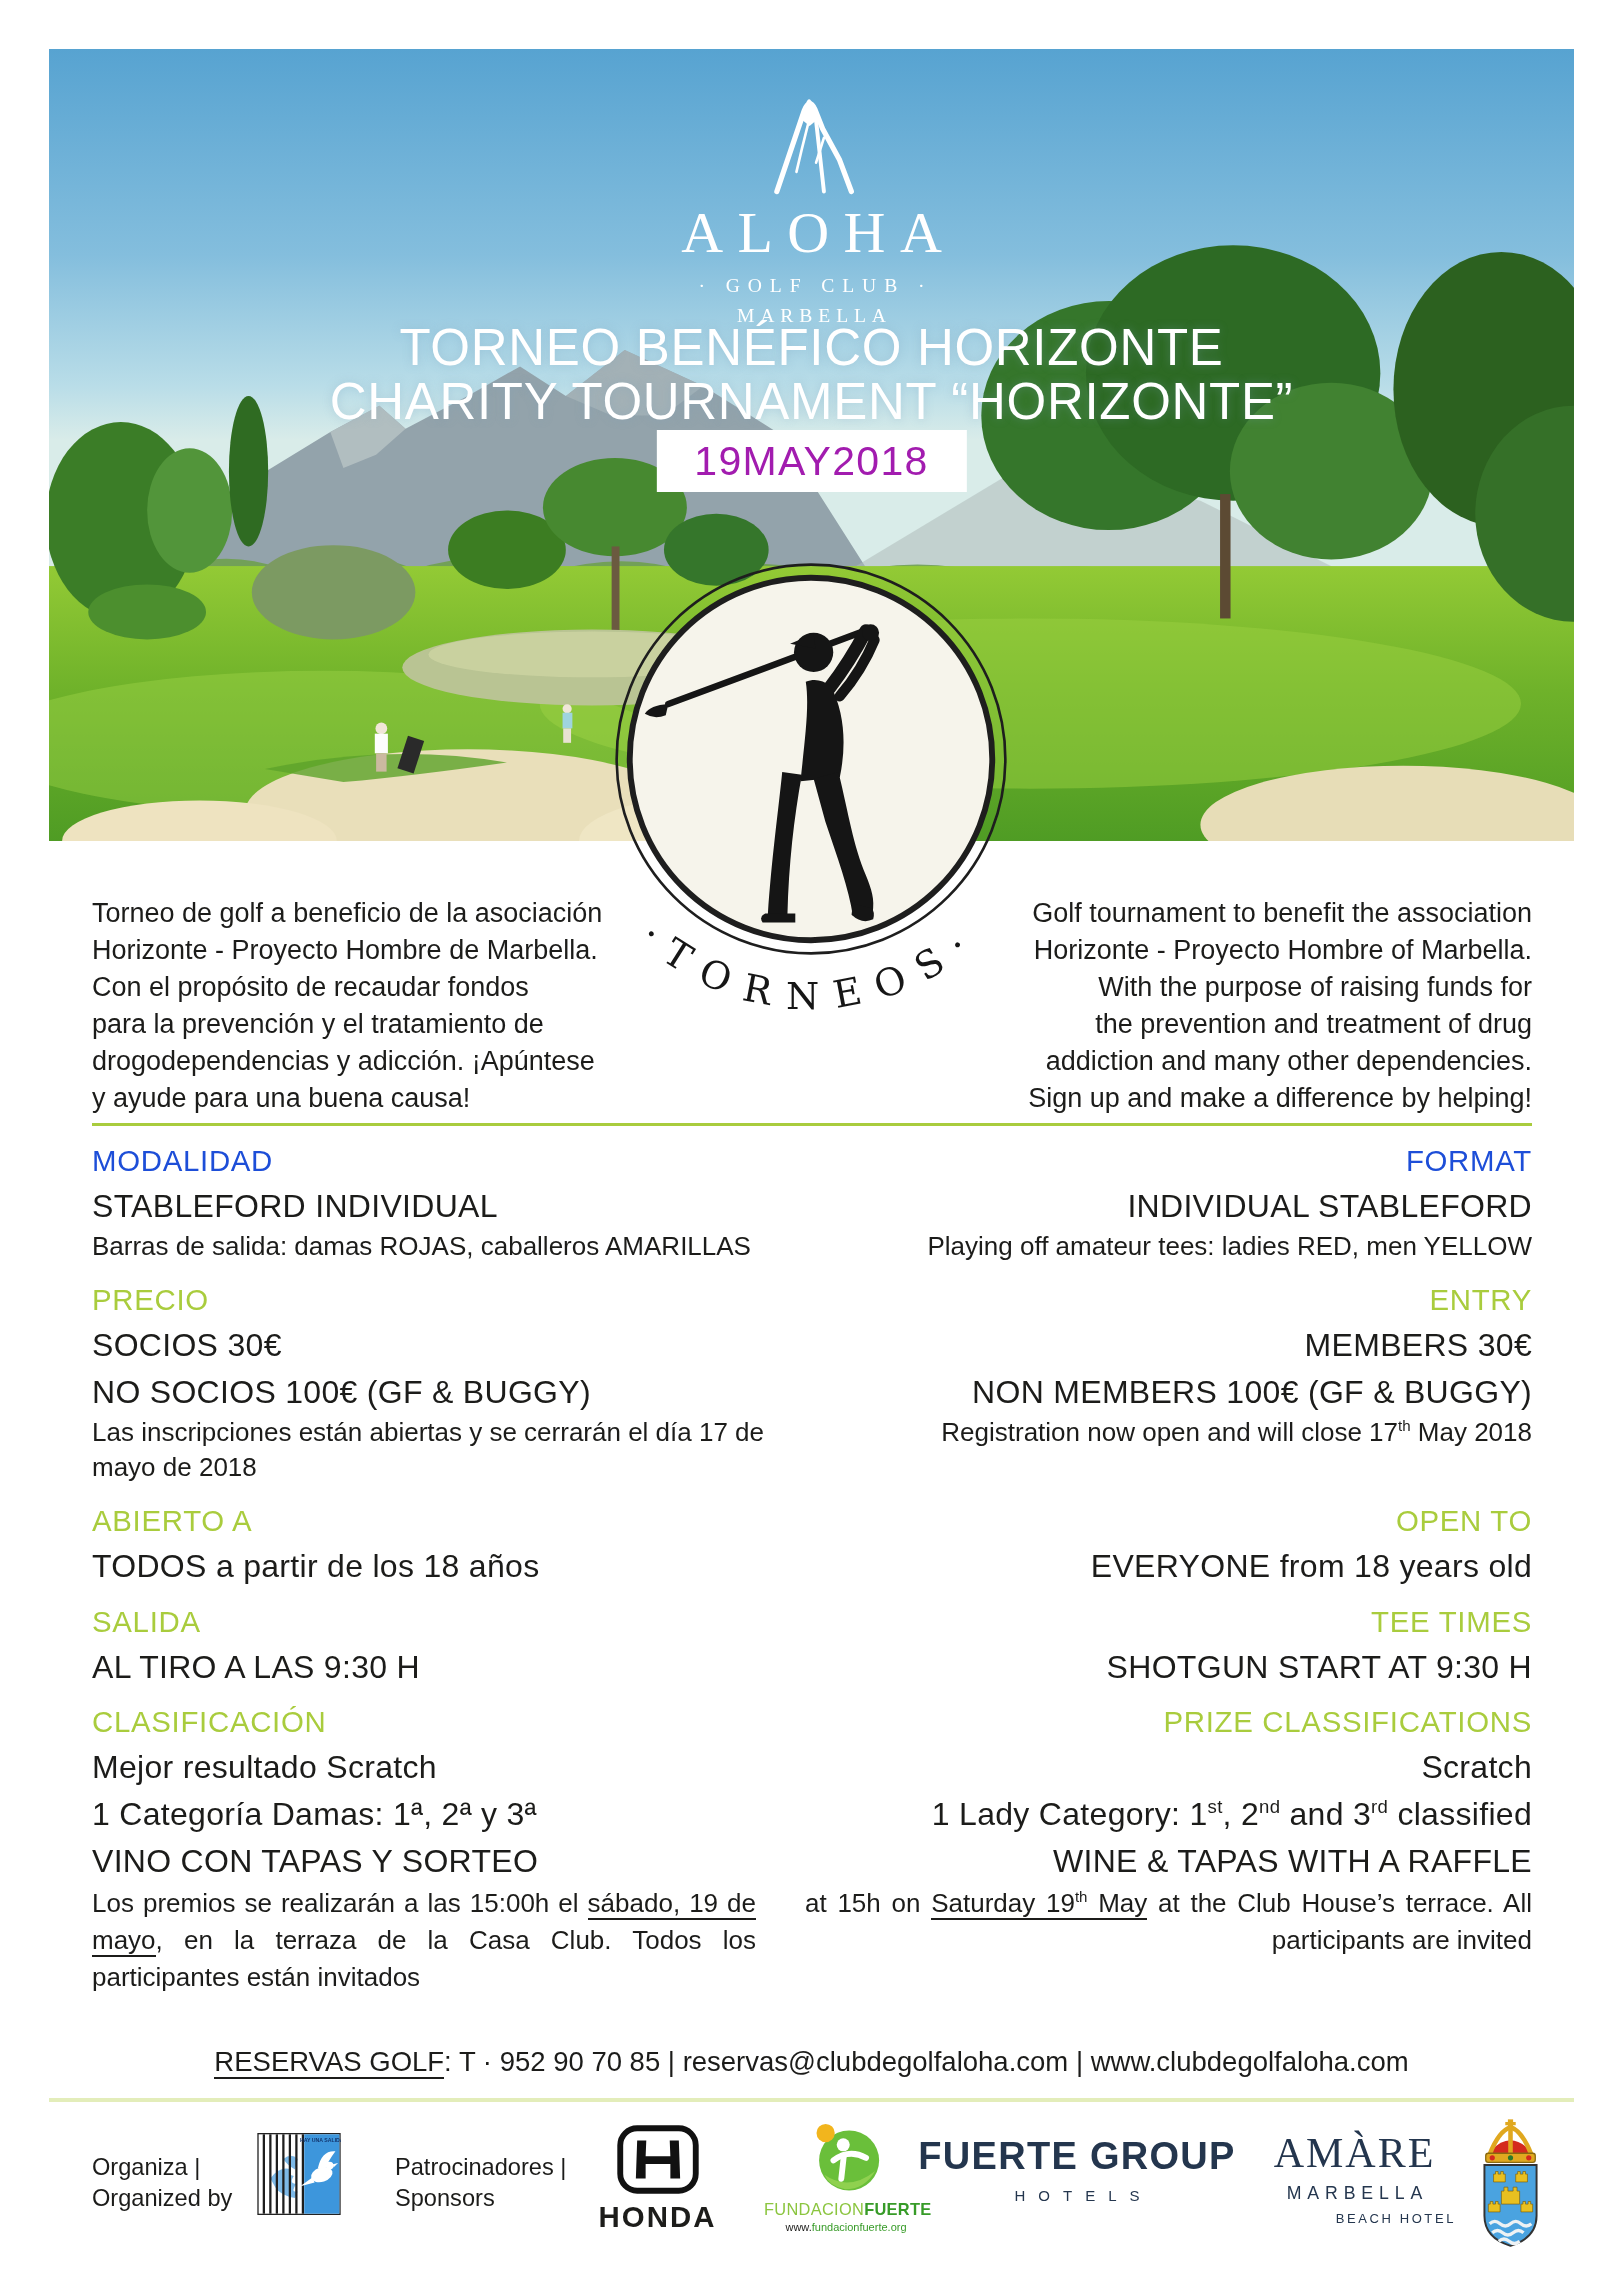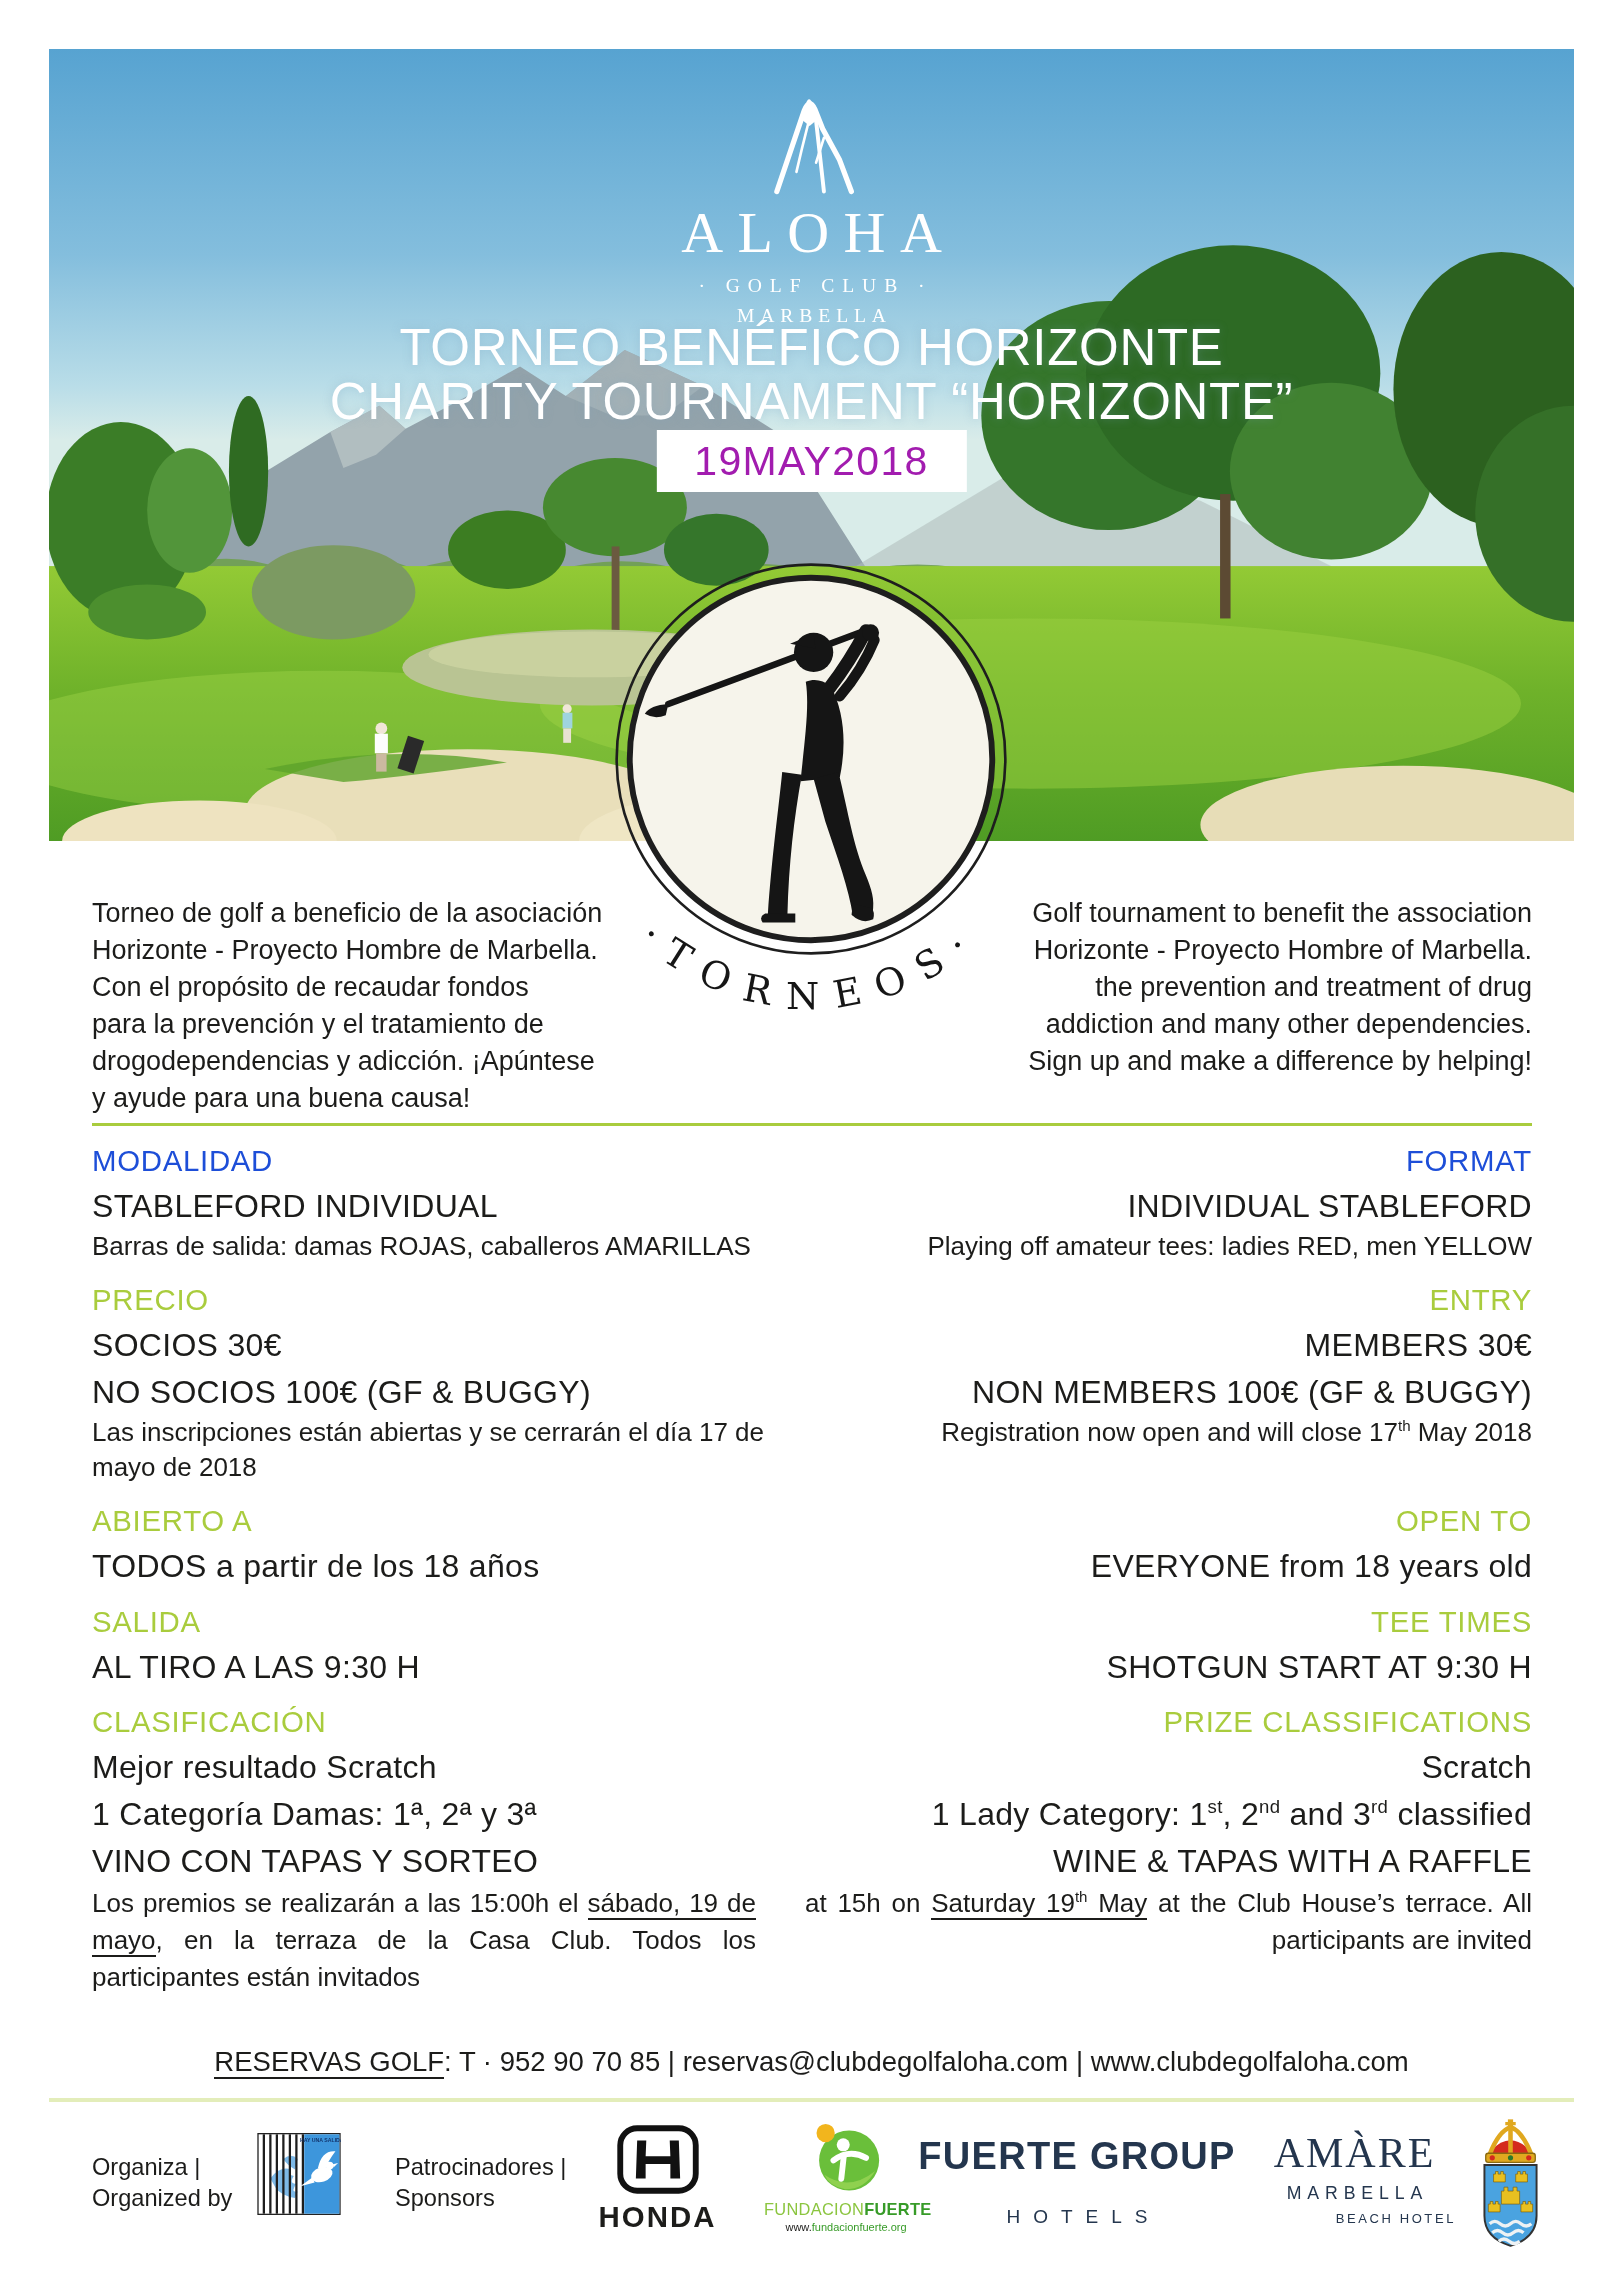--- a/index.html
+++ b/index.html
@@ -57,21 +57,21 @@
   .honda{position:absolute;left:589px;top:2125px;width:137px;text-align:center;}
   .honda-word{font-size:29.4px;font-weight:bold;letter-spacing:2px;margin-top:3.9px;}
   .ff{position:absolute;left:764px;top:2120px;width:164px;text-align:center;}
   .ff-name{font-size:16.4px;margin-top:1.3px;letter-spacing:0.3px;}
   .ff-name .n1{color:#8bc53f;}
   .ff-name .n2{color:#379b28;font-weight:bold;}
   .ff-url{font-size:11px;margin-top:1.3px;color:#1c1c1a;}
   .ff-url .u2{color:#379b28;}
   .fg{position:absolute;left:910px;top:2137px;width:334px;text-align:center;color:#24364e;}
   .fg1{font-size:38px;font-weight:bold;letter-spacing:1.3px;line-height:1;}
-  .fg2{font-size:19px;letter-spacing:13px;text-indent:13px;margin-top:31px;}
+  .fg2{font-size:15px;letter-spacing:13px;text-indent:13px;margin-top:12px;}
   .amare{position:absolute;left:1253px;top:2132px;width:203px;text-align:center;color:#24364e;}
   .am1{font-family:"Liberation Serif","DejaVu Serif",serif;font-size:42px;line-height:1;letter-spacing:2px;}
   .am2{font-size:17.7px;letter-spacing:5.9px;text-indent:5.9px;margin-top:9.2px;}
   .am3{font-size:13px;letter-spacing:2.6px;text-indent:2.6px;margin-top:6.5px;text-align:right;}
   .crest{position:absolute;left:1474px;top:2119px;}
   .dove{position:absolute;left:257px;top:2133px;}
 </style>
 </head>
 <body>
 
@@ -196,20 +196,21 @@
     <div>Torneo de golf a beneficio de la asociación</div>
     <div>Horizonte - Proyecto Hombre de Marbella.</div>
     <div>Con el propósito de recaudar fondos</div>
     <div>para la prevención y el tratamiento de</div>
     <div>drogodependencias y adicción. ¡Apúntese</div>
     <div>y ayude para una buena causa!</div>
   </div>
   <div class="intro en">
     <div>Golf tournament to benefit the association</div>
     <div>Horizonte - Proyecto Hombre of Marbella.</div>
+    <div>With the purpose of raising funds for</div>
     <div>the prevention and treatment of drug</div>
     <div>addiction and many other dependencies.</div>
     <div>Sign up and make a difference by helping!</div>
   </div>
 
   <div class="divider1" style="background:#a9cc3d"></div>
 
   <div class="sections">
 
     <div class="row rh" style="color:#1d4ed8">

